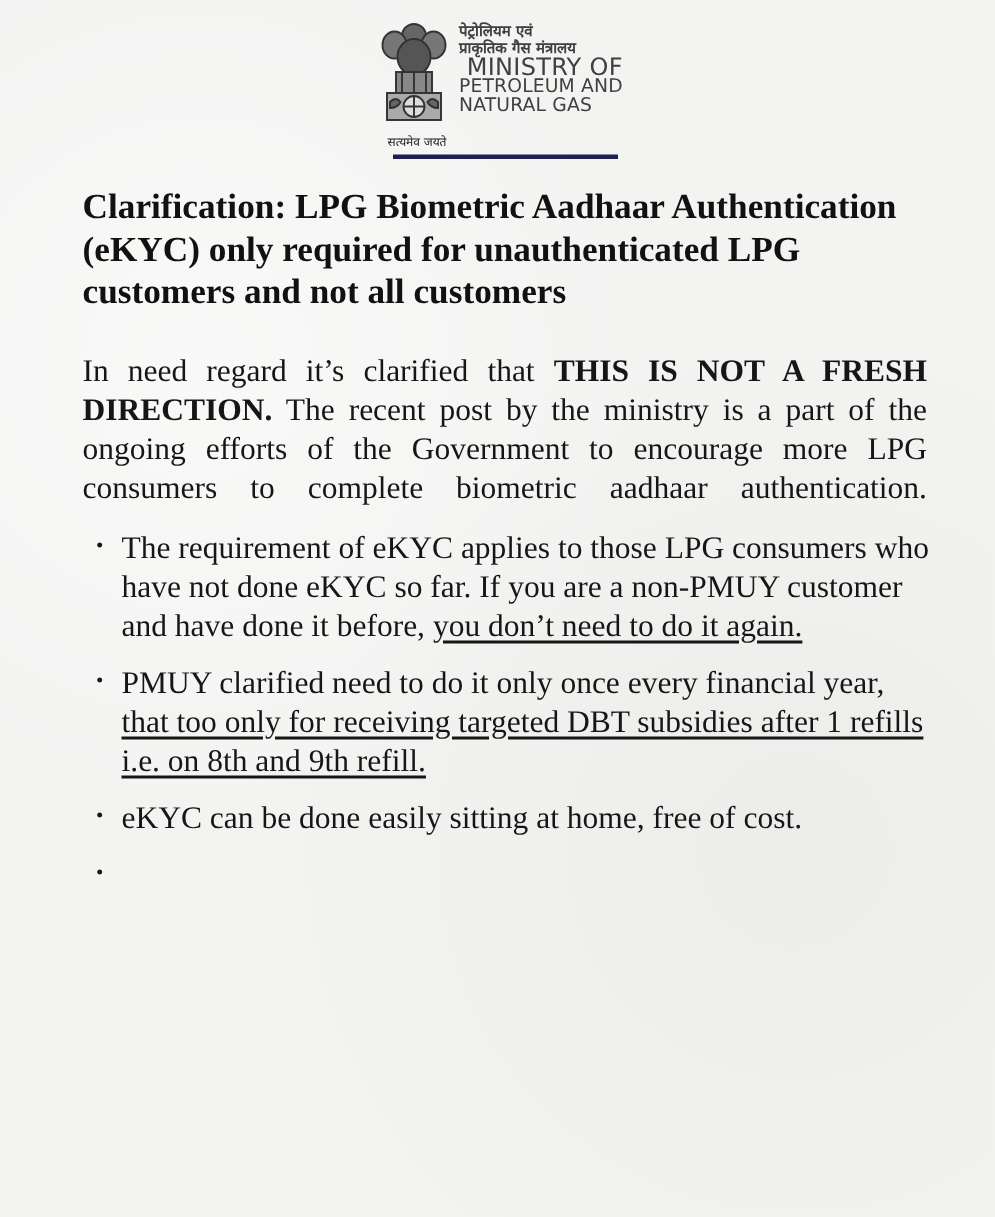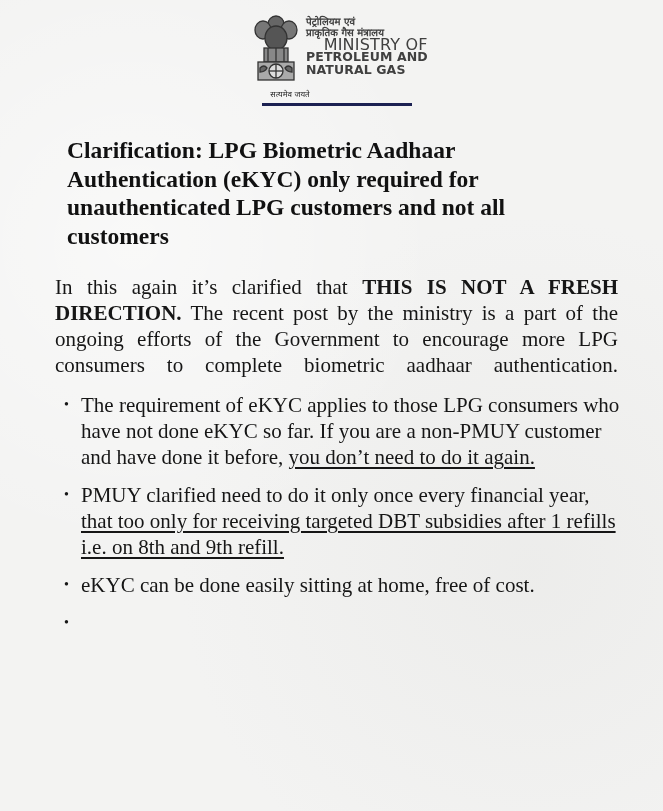--- a/index.html
+++ b/index.html
@@ -8,30 +8,30 @@
     background: #f3f3f2;
     background-image:
       radial-gradient(circle at 20% 30%, rgba(255,255,255,0.5) 0, rgba(255,255,255,0) 40%),
       radial-gradient(circle at 80% 70%, rgba(230,230,228,0.5) 0, rgba(230,230,228,0) 45%);
     font-family: "Liberation Serif", "DejaVu Serif", serif;
     color: #161616;
     position: relative;
   }
   .header { position: absolute; left: 248px; top: 8px; width: 190px; height: 100px; }
   .emblem { position: absolute; left: 2px; top: 2px; width: 52px; height: 80px; }
-  .motto { position: absolute; left: 12px; top: 80px; width: 60px; font-family: "DejaVu Sans", sans-serif; font-size: 8px; color: #222; text-align: center; }
+  .motto { position: absolute; left: 0; top: 80px; width: 60px; font-family: "DejaVu Sans", sans-serif; font-size: 8px; color: #222; text-align: center; }
   .ministry-text { position: absolute; left: 58px; top: 8px; font-family: "DejaVu Sans", sans-serif; color: #404040; line-height: 11px; }
   .hindi { font-size: 10px; font-weight: bold; display: block; }
   .ministry-of { font-size: 16px; display: block; margin-top: 1px; letter-spacing: 0.2px; text-align: right; }
-  .ministry-name { font-size: 12.5px; font-weight: bold; display: block; line-height: 13px; letter-spacing: 0.1px; }
+  .ministry-name { font-size: 12.5px; font-weight: normal; display: block; line-height: 13px; letter-spacing: 0.1px; }
   .rule { position: absolute; left: 262px; top: 103px; width: 150px; height: 3px; background: #1c2152; }
 
   .content { position: absolute; left: 55px; top: 124px; width: 565px; }
   h1 {
-    margin: 12px; font-size: 23.5px; line-height: 28.5px; font-weight: bold; color: #111;
+    margin: 0; font-size: 23.5px; line-height: 28.5px; font-weight: bold; color: #111;
   }
   p { margin: 0; font-size: 21px; line-height: 26px; }
   .p1 { margin-top: 11px; }
   .p2 { margin-top: 24px; text-align: justify; text-align-last: justify; width: 563px; }
   .p2 b { font-weight: bold; }
   ul { list-style: none; margin: 14px 0 0 0; padding: 0; }
   li { position: relative; padding-left: 26px; font-size: 21px; line-height: 26px; margin-bottom: 12px; width: 540px; }
   li .bullet { position: absolute; left: 9px; top: 0; font-size: 14px; }
   u { text-decoration: underline; text-underline-offset: 3px; text-decoration-thickness: 1.5px; }
   .p3 { margin-top: 22px; }
@@ -66,21 +66,21 @@
     <span class="ministry-name">PETROLEUM AND</span>
     <span class="ministry-name">NATURAL GAS</span>
   </div>
 </div>
 <div class="rule"></div>
 
 <div class="content">
   <h1>Clarification: LPG Biometric Aadhaar Authentication (eKYC) only required for unauthenticated LPG customers and not all customers</h1>
 
 
-  <p class="p2"><span>In this again it’s clarified that </span><b>THIS IS NOT A FRESH DIRECTION.</b><span> The recent post by the ministry is a part of the ongoing efforts of the Government to encourage more LPG consumers to complete biometric aadhaar authentication.</span></p>
+  <p class="p2"><span>In need regard it’s clarified that </span><b>THIS IS NOT A FRESH DIRECTION.</b><span> The recent post by the ministry is a part of the ongoing efforts of the Government to encourage more LPG consumers to complete biometric aadhaar authentication.</span></p>
 
   <ul>
     <li>
       <span class="bullet">•</span><span>The requirement of eKYC applies to those LPG consumers who have not done eKYC so far. If you are a non-PMUY customer and have done it before, </span><u>you don’t need to do it again.</u>
     </li>
     <li>
       <span class="bullet">•</span><span>PMUY clarified need to do it only once every financial year, </span><u>that too only for receiving targeted DBT subsidies after 1 refills i.e. on 8th and 9th refill.</u>
     </li>
     <li>
       <span class="bullet">•</span><span>eKYC can be done easily sitting at home, free of cost.</span>

